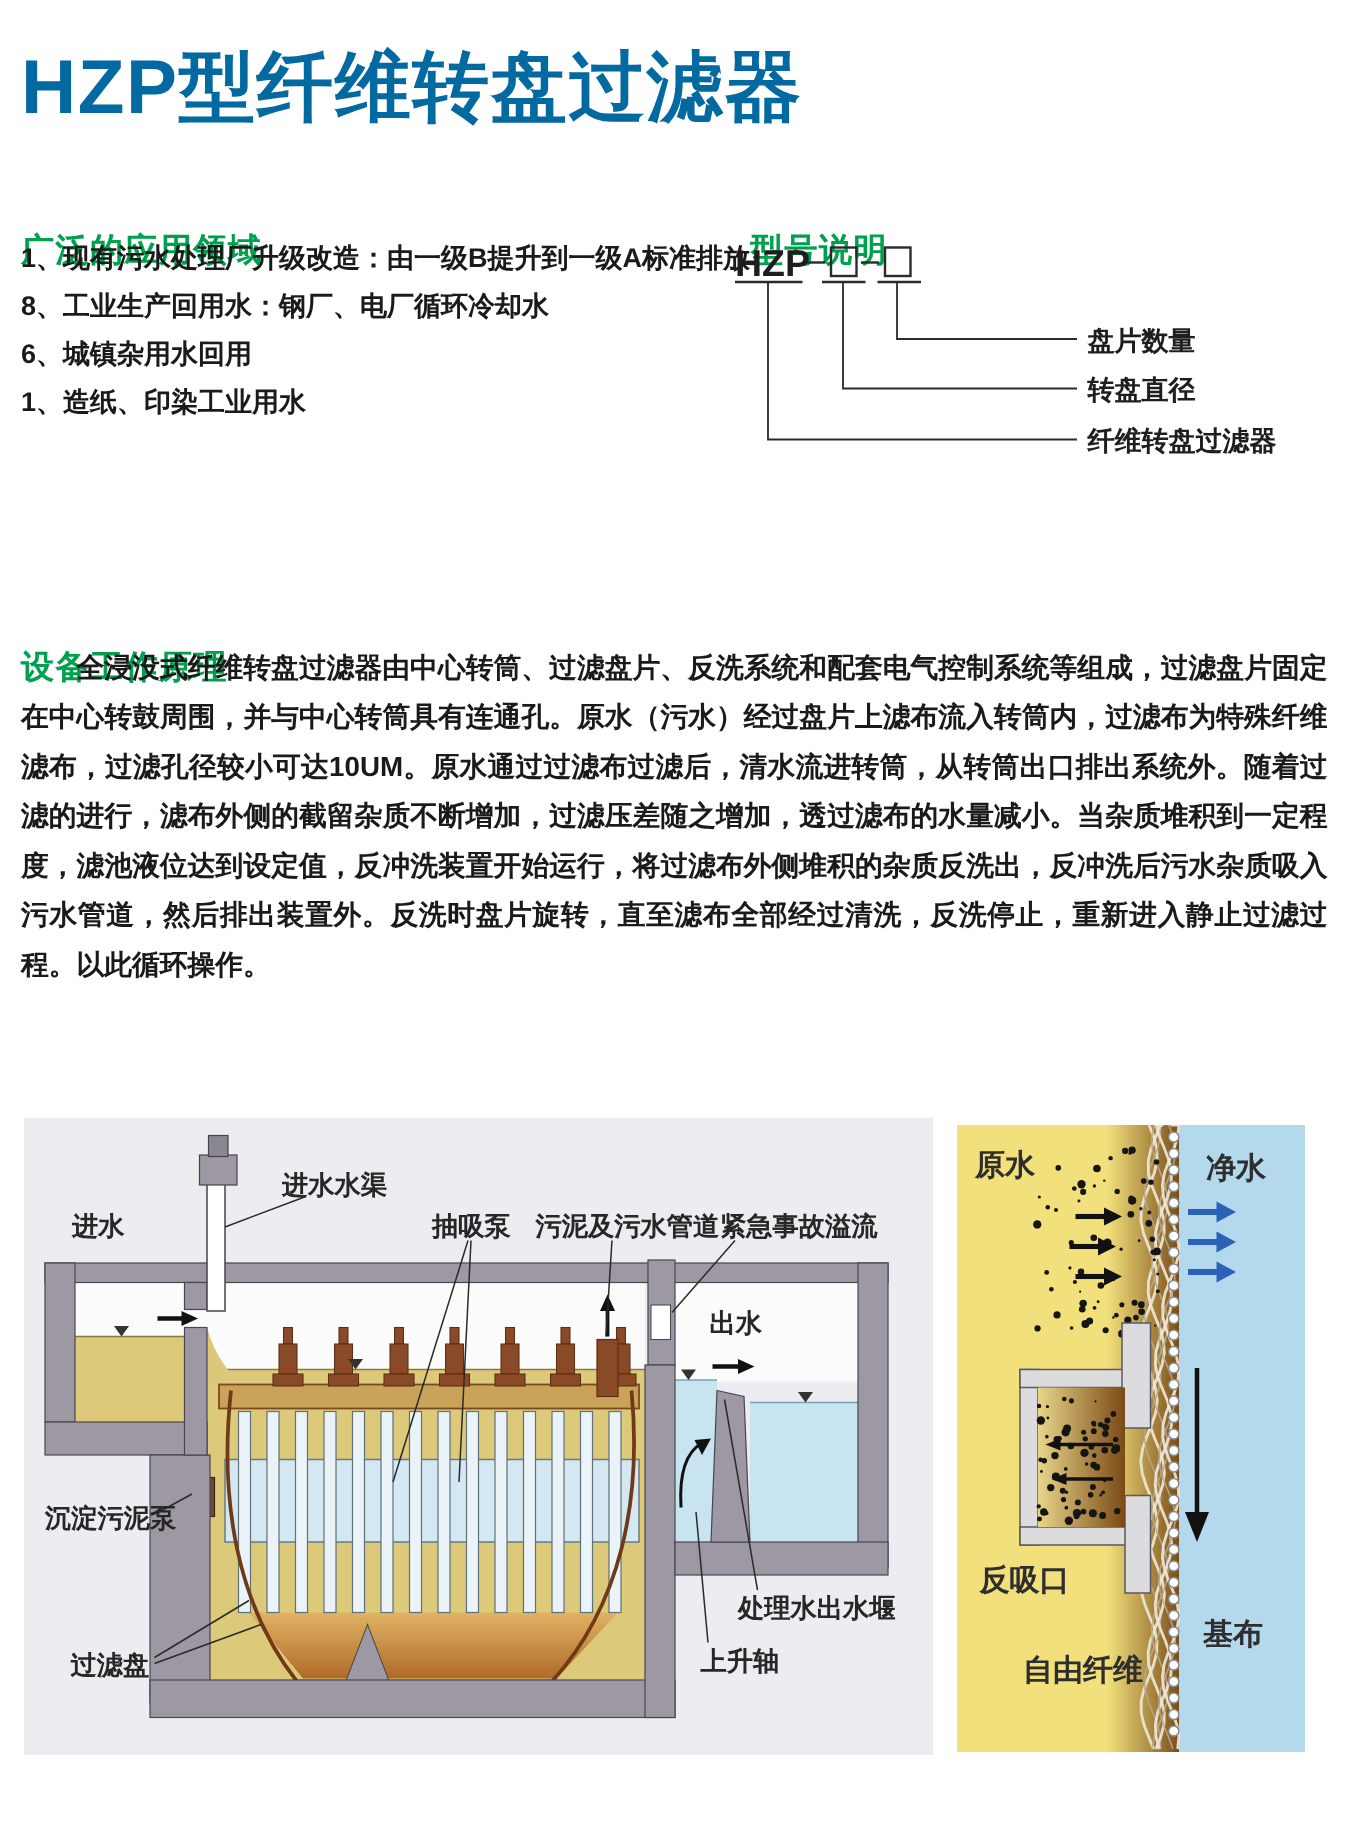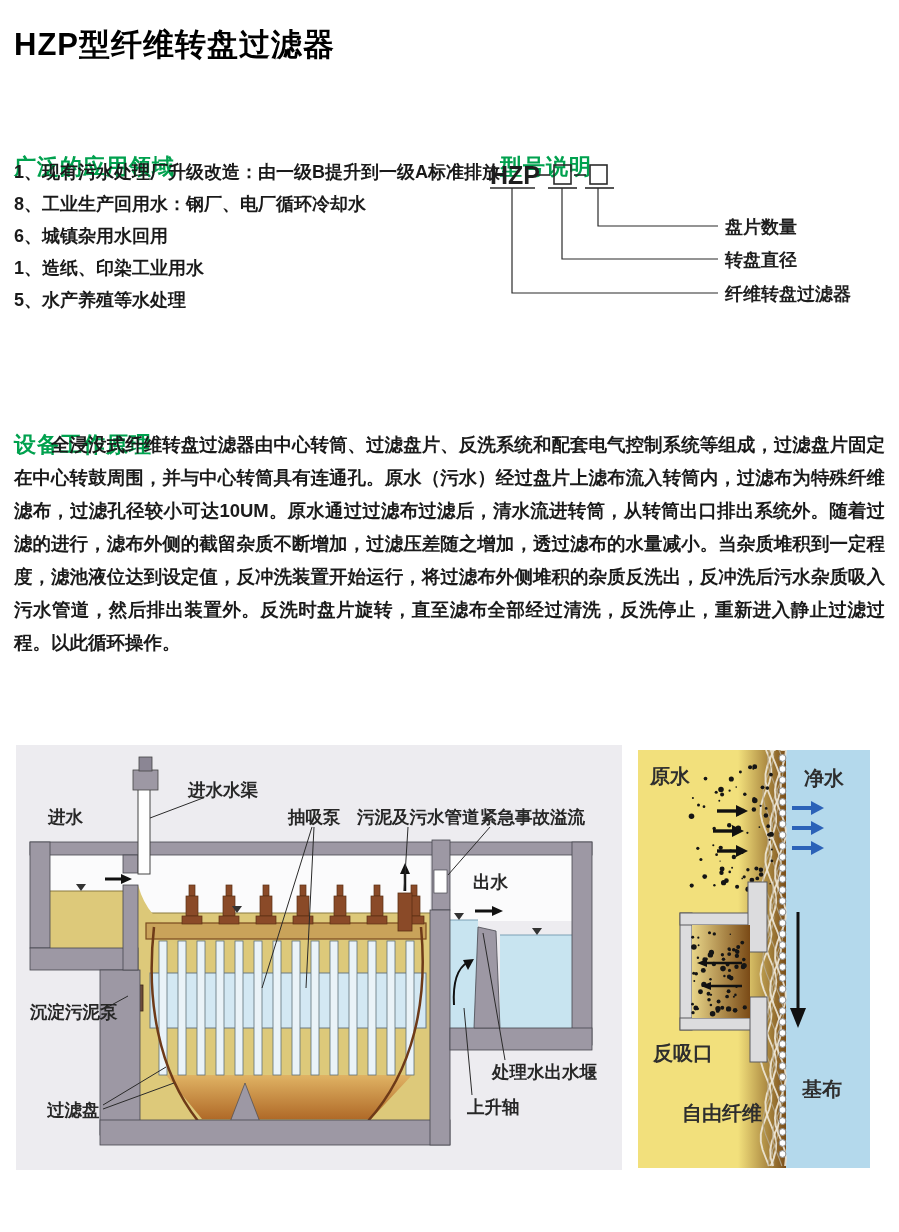--- a/index.html
+++ b/index.html
@@ -1,19 +1,19 @@
 <!DOCTYPE html>
 <html><head>
 <meta charset="utf-8">
 <style>
   html,body{margin:0;padding:0;background:#ffffff;}
   body{width:899px;height:1232px;position:relative;overflow:hidden;
        font-family:"Liberation Sans","DejaVu Sans",sans-serif;color:#1a1a1a;}
   .abs{position:absolute;}
-  #page-title{left:14px;top:24px;font-size:31px;font-weight:800;color:#000000;letter-spacing:1px;}
+  #page-title{left:14px;top:24px;font-size:51px;font-weight:800;color:#0369a1;letter-spacing:1px;}
   .sec-head{font-size:22px;font-weight:800;color:#00a14e;letter-spacing:1px;margin-top:36px;}
   #app-head{left:14px;top:116px;}
   #model-head{left:500px;top:116px;}
   #principle-head{left:14px;top:394px;}
   #app-list{left:14px;top:156px;list-style:none;margin:0;padding:0;}
   #app-list li{font-size:18px;font-weight:700;line-height:32px;white-space:nowrap;}
   #principle-text{left:14px;top:428px;width:871px;font-size:18.5px;font-weight:600;
        line-height:33px;text-align:justify;text-indent:2em;margin:0;}
   svg text{font-family:"Liberation Sans","DejaVu Sans",sans-serif;}
   .fig{border:0;}
@@ -23,21 +23,20 @@
 
 <div class="abs" id="page-title">HZP型纤维转盘过滤器</div>
 
 <div class="abs sec-head" id="app-head">广泛的应用领域</div>
 
 <ul class="abs" id="app-list">
   <li>1、现有污水处理厂升级改造：由一级B提升到一级A标准排放</li>
   <li>8、工业生产回用水：钢厂、电厂循环冷却水</li>
   <li>6、城镇杂用水回用</li>
   <li>1、造纸、印染工业用水</li>
-  <li>5、水产养殖等水处理</li>
 </ul>
 
 <div class="abs sec-head" id="model-head">型号说明</div>
 
 <svg class="abs" style="left:478px;top:156px" width="420" height="200" viewBox="0 0 420 200">
   <g stroke="#2b2b2b" stroke-width="1.6" fill="none">
     <line x1="60" y1="19" x2="72" y2="19"></line>
     <line x1="96" y1="19" x2="108" y2="19"></line>
     <rect x="76" y="9" width="17" height="19"></rect>
     <rect x="112" y="9" width="17" height="19"></rect>

